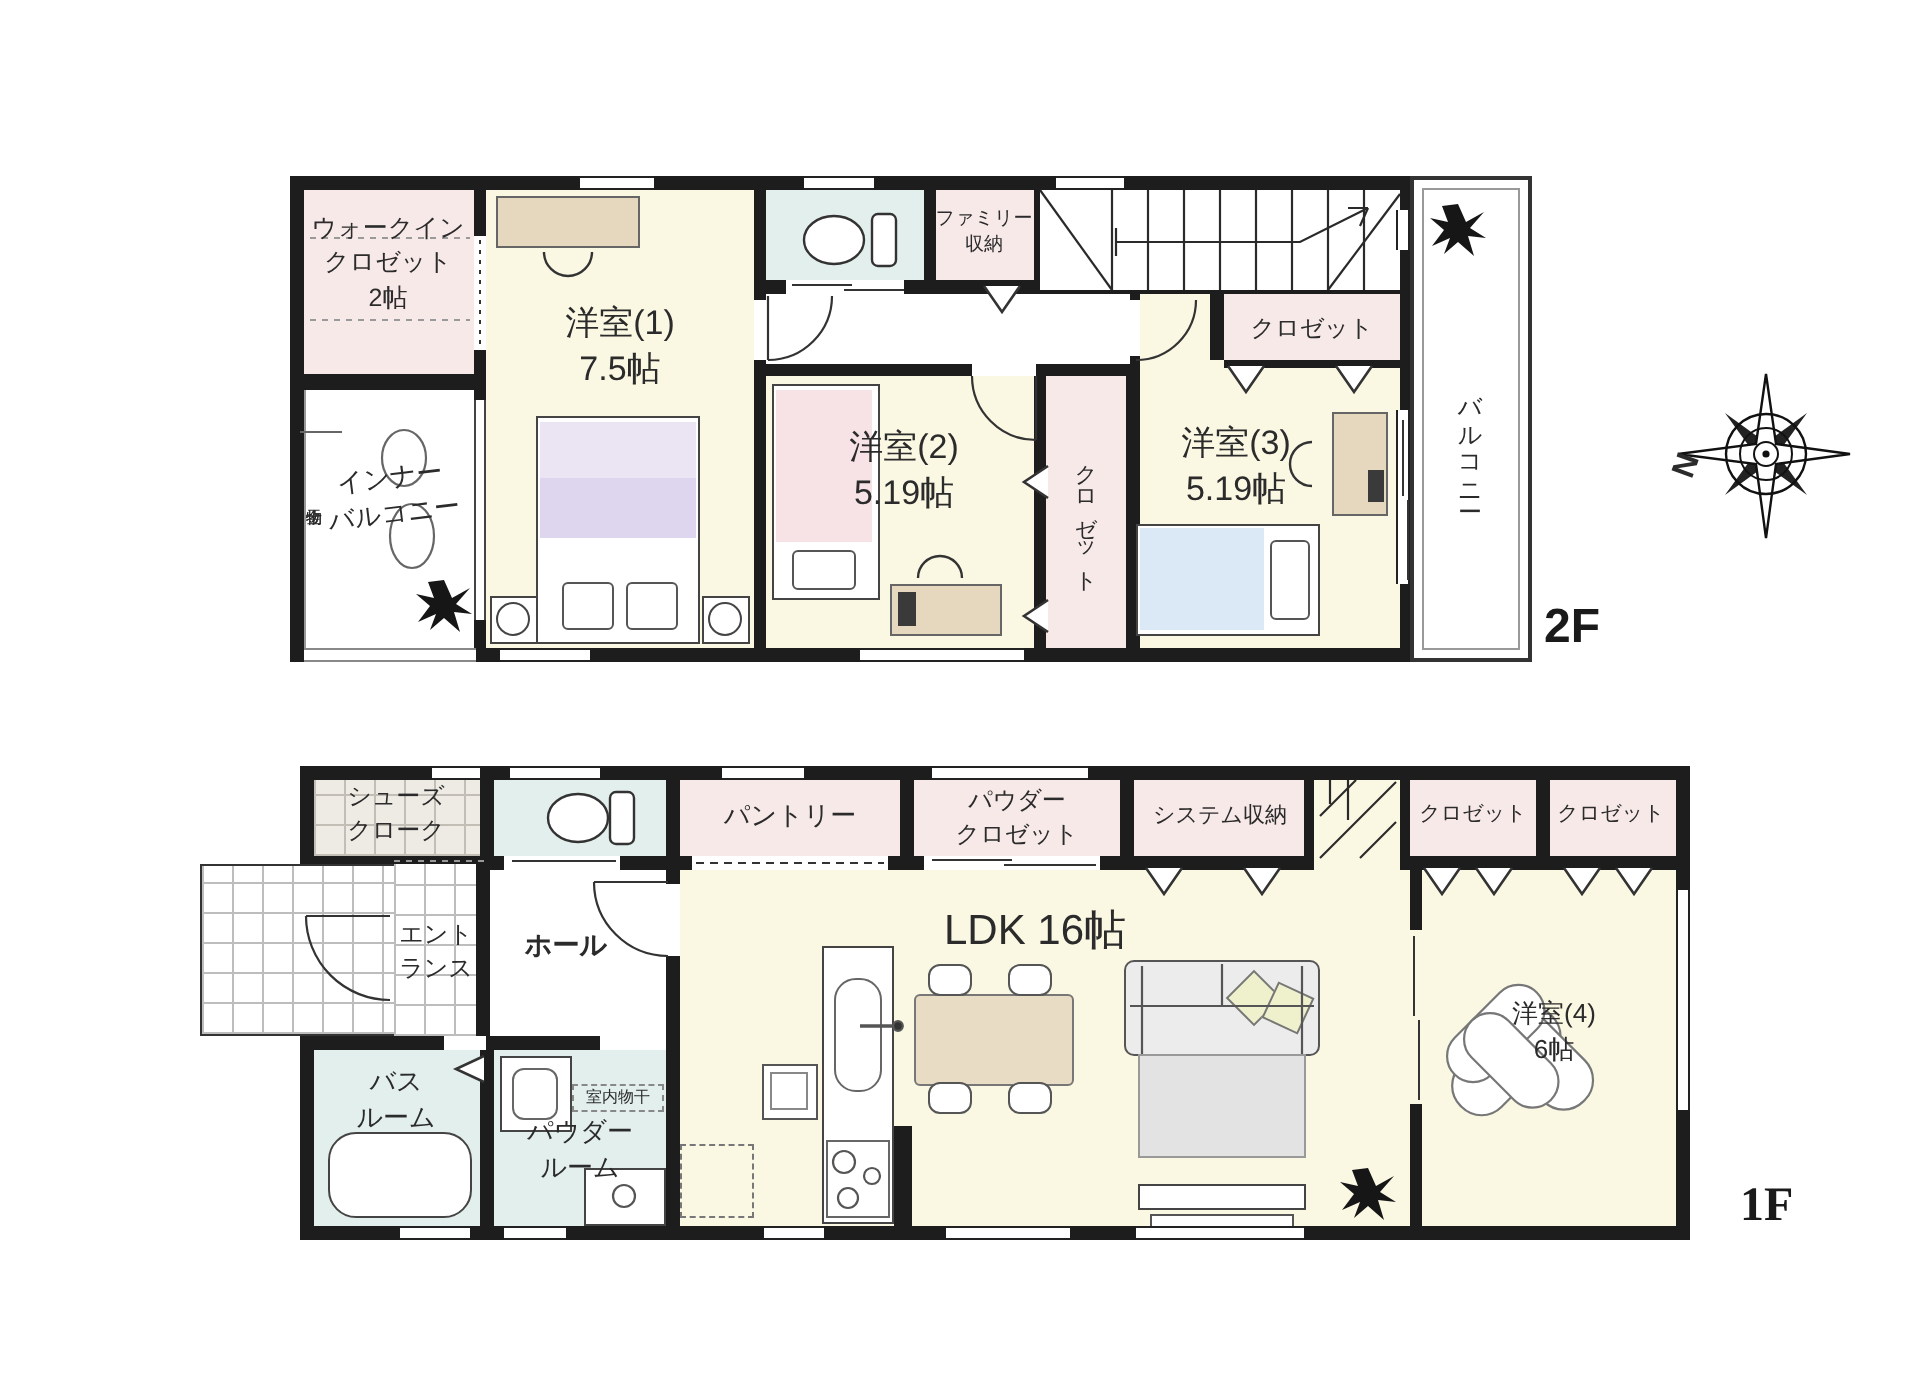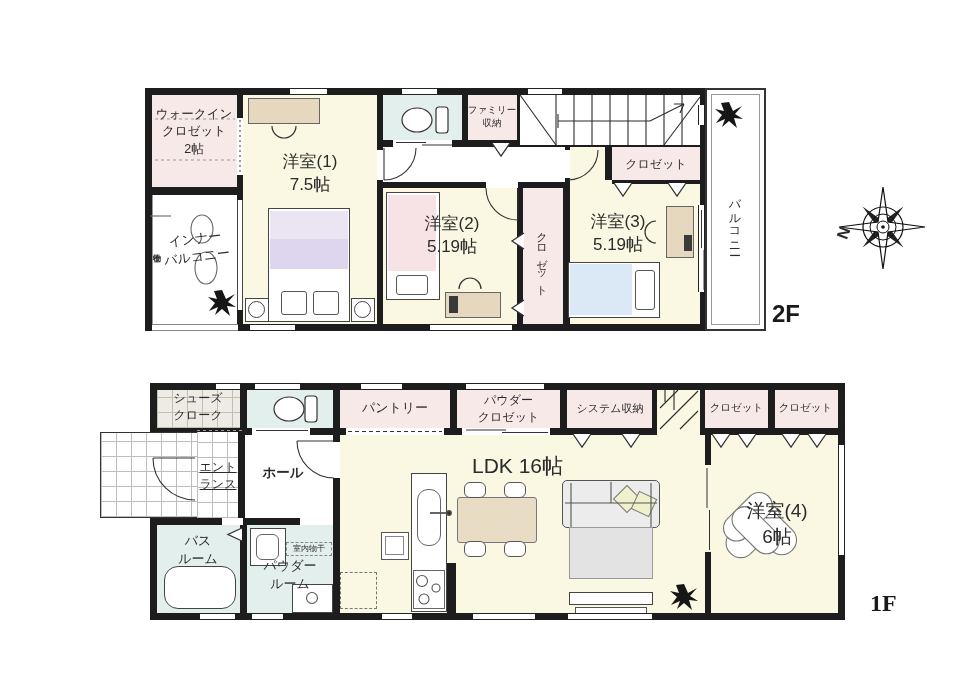--- a/index.html
+++ b/index.html
@@ -191,30 +191,30 @@
     <div class="furn" style="left:164px;top:566px;width:72px;height:43px;background:#fff;border:1.5px solid #444;border-radius:14px;"></div>
 
     <div class="lbl" style="left:154px;top:390px;width:88px;font-size:12px;">シューズ
 クローク</div>
     <div class="lbl" style="left:340px;top:399px;width:110px;font-size:13px;">パントリー</div>
     <div class="lbl" style="left:457px;top:392px;width:103px;font-size:12px;">パウダー
 クロゼット</div>
     <div class="lbl" style="left:564px;top:401px;width:92px;font-size:11px;">システム収納</div>
     <div class="lbl" style="left:703px;top:400px;width:67px;font-size:10.5px;">クロゼット</div>
     <div class="lbl" style="left:772px;top:400px;width:67px;font-size:10.5px;">クロゼット</div>
-    <div class="lbl" style="left:193px;top:459px;width:50px;font-size:12px;text-decoration:underline;">エント
+    <div class="lbl" style="left:193px;top:459px;width:50px;font-size:12px;">エント
 ランス</div>
     <div class="lbl" style="left:250px;top:464px;width:66px;font-size:13.5px;font-weight:bold;">ホール</div>
     <div class="lbl" style="left:158px;top:532px;width:80px;font-size:13px;">バス
 ルーム</div>
     <div class="lbl" style="left:286px;top:542px;width:44px;font-size:8px;border:1px dashed #888;line-height:1.5;">室内物干</div>
     <div class="lbl" style="left:246px;top:557px;width:88px;font-size:13px;">パウダー
 ルーム</div>
     <div class="lbl" style="left:440px;top:452px;width:155px;font-size:21px;">LDK 16帖</div>
-    <div class="lbl" style="left:717px;top:498px;width:120px;font-size:19px;">洋室(4)
+    <div class="lbl" style="left:717px;top:498px;width:120px;font-size:13px;">洋室(4)
 6帖</div>
     <div class="badge" style="left:870px;top:590px;font-family:Liberation Serif, serif;">1F</div>
   </div>
 
   <div class="lbl" style="left:833px;top:222px;width:22px;font-size:16px;font-weight:bold;transform:rotate(-70deg);">N</div>
 
   <svg id="lines" width="960" height="700" viewBox="0 0 960 700">
     <defs>
       <g id="plant">
           <path d="M0,-13 L4,-4 L13,-9 L6,-1 L14,4 L5,3 L8,13 L0,6 L-7,12 L-4,4 L-13,8 L-7,0 L-14,-6 L-5,-4 L-8,-12 Z" fill="#161616"></path>

